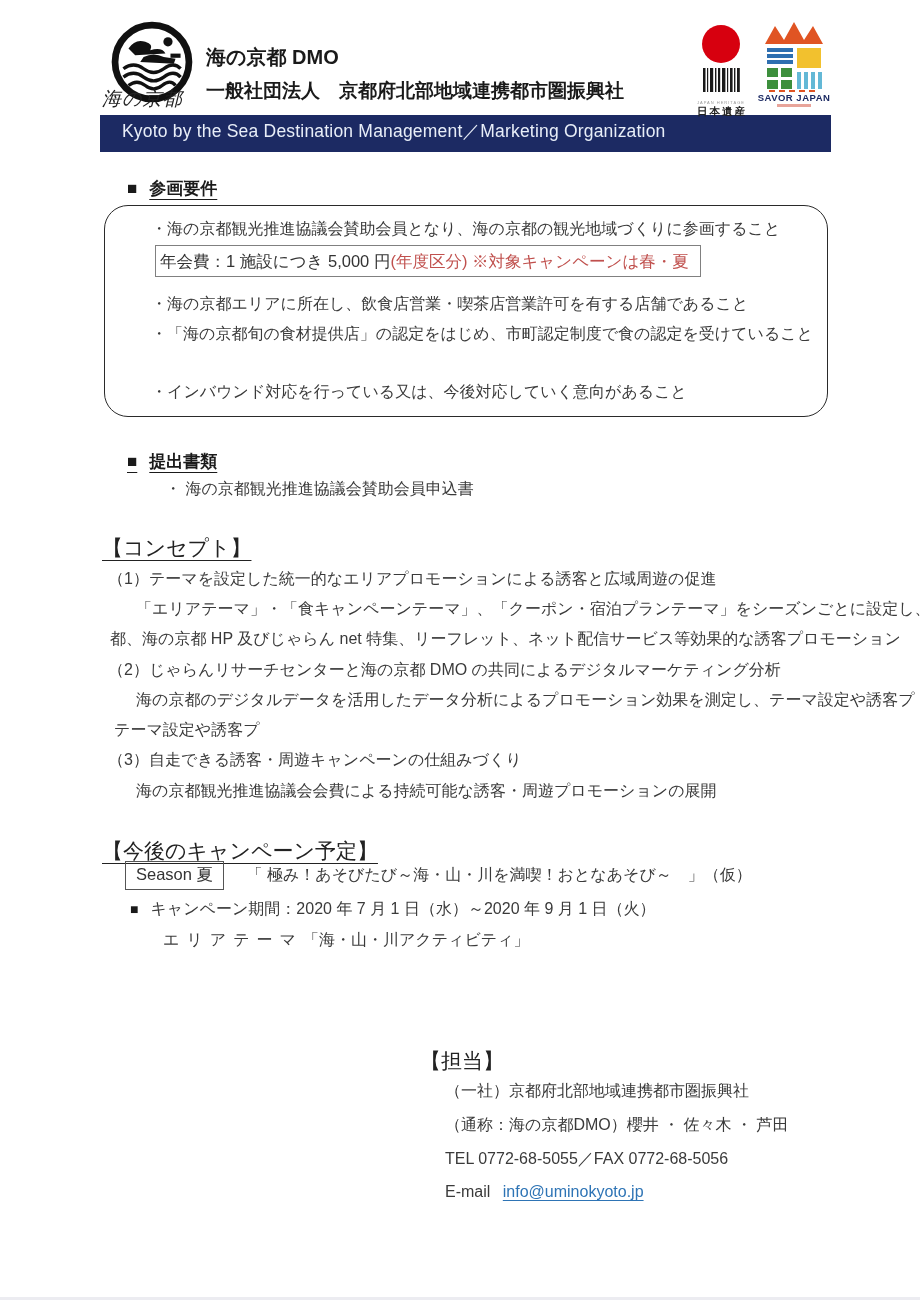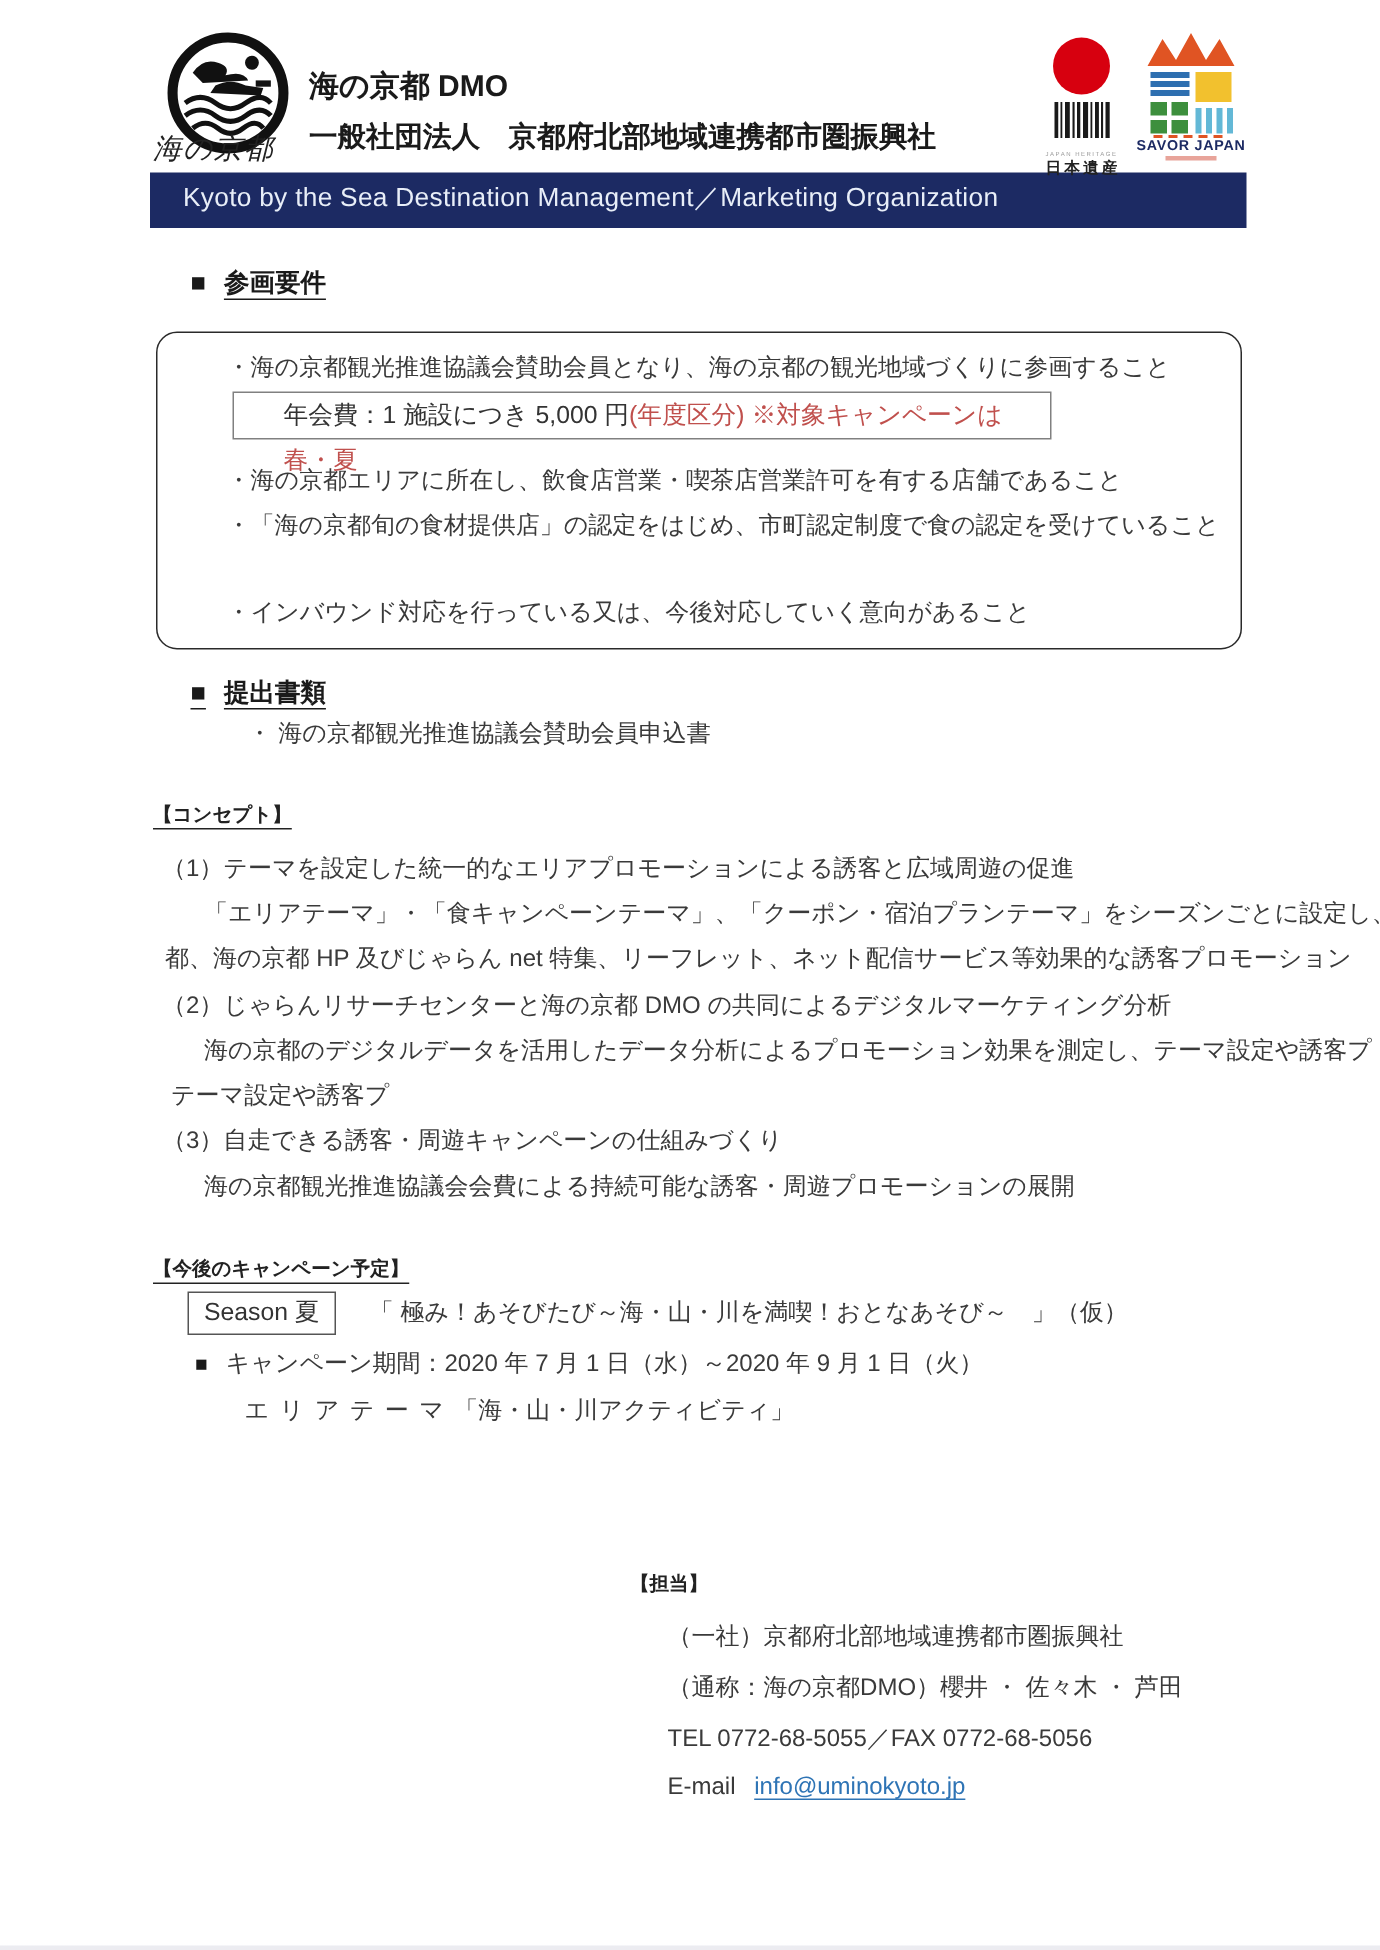--- a/index.html
+++ b/index.html
@@ -26,29 +26,29 @@
   .jh-tiny{font-size:4px;color:#999;text-align:center;letter-spacing:1px;}
   .sj-caption{font-size:9.5px;font-weight:bold;color:#1c2a63;text-align:center;letter-spacing:.5px;}
   .sj-tinybar{width:34px;height:3px;background:#e8a49a;margin:1px auto 0;}
 
   
   .h-section{font-size:17px;font-weight:bold;color:#1a1a1a;}
   .h-section .mk{margin-right:12px;}
   .u{text-decoration:underline;text-underline-offset:5px;text-decoration-thickness:1px;}
   .bodytext{font-size:16px;color:#3a3a3a;}
   .round-box{
-    position:absolute;left:104px;top:221px;width:722px;height:210px;
-    border:1.4px solid #2a2a2a;border-radius:14px;background:#fff;
+    position:absolute;left:104px;top:205px;width:722px;height:210px;
+    border:1.4px solid #2a2a2a;border-radius:24px;background:#fff;
   }
   .fee-box{
     position:absolute;left:50px;top:39px;width:546px;height:32px;
     border:1px solid #808080;box-sizing:border-box;
-    line-height:30px;padding-left:33px;font-size:16.5px;
+    line-height:30px;padding-left:4px;font-size:16.5px;
   }
-  .bracket-head{font-size:13px;font-weight:bold;color:#222;}
+  .bracket-head{font-size:21px;font-weight:normal;color:#222;}
   .season-box{
     display:inline-block;border:1px solid #555;padding:2px 10px 3px;
     font-size:16.5px;color:#333;
   }
   .wide-ls{letter-spacing:7px;}
   a.mail{ text-decoration:underline;text-underline-offset:3px;}
   .page-edge{position:absolute;left:0;bottom:0;width:100%;height:3px;background:#ececf1;}
 </style>
 </head>
 <body>

